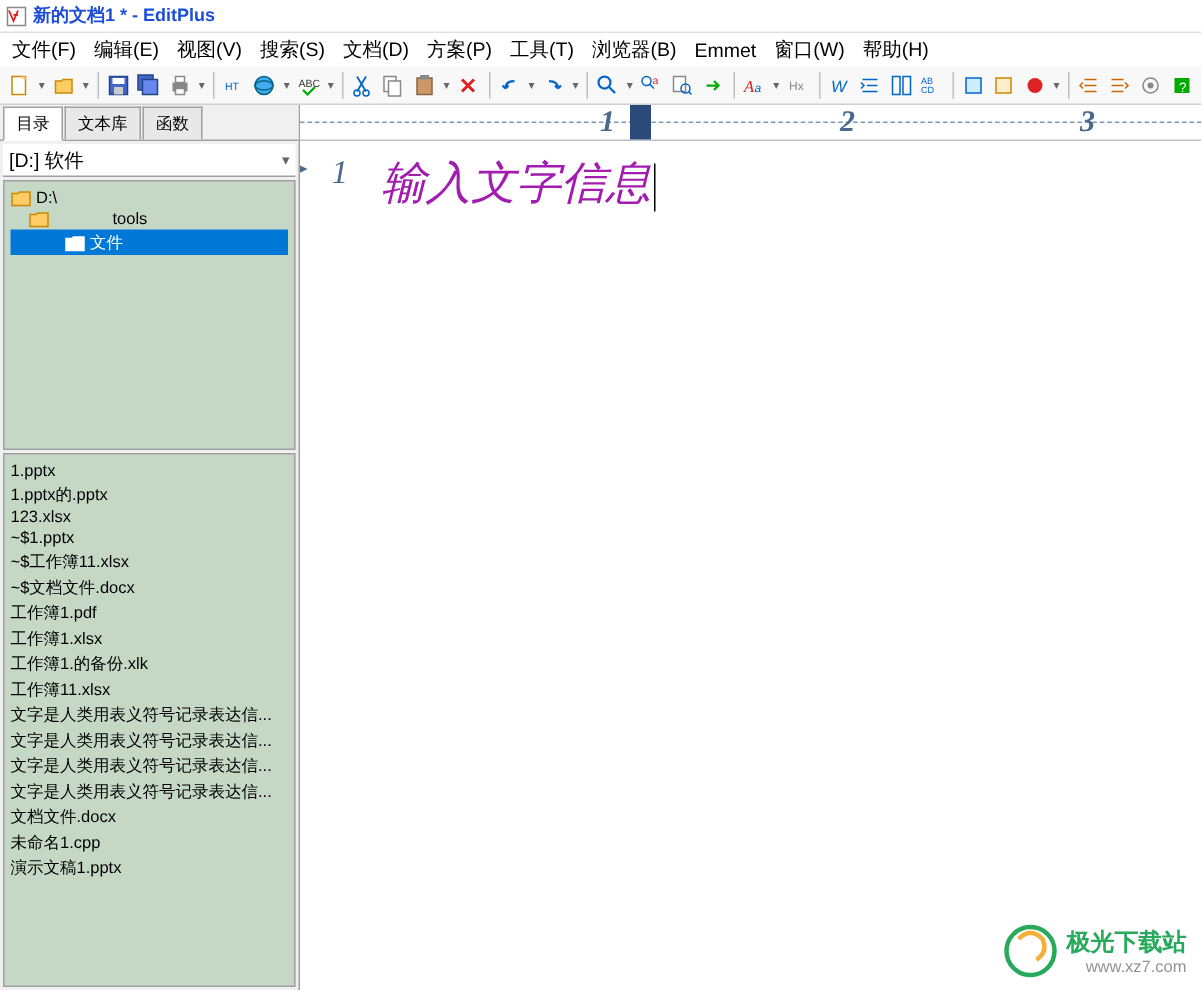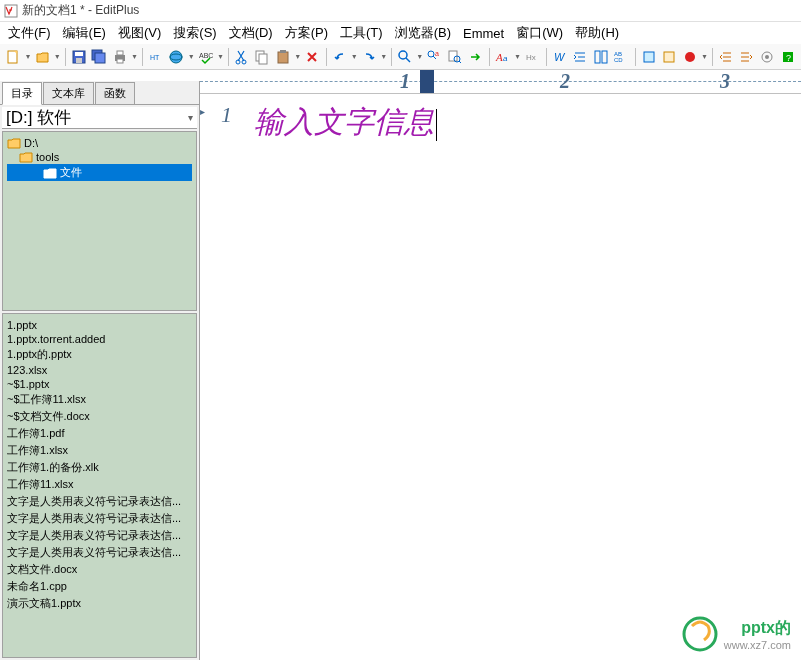--- a/index.html
+++ b/index.html
@@ -1,36 +1,36 @@
 <!DOCTYPE html>
 <html><head>
 <meta charset="utf-8">
 <style>
 * { margin: 0; padding: 0; box-sizing: border-box; }
 body { font-family: "Microsoft YaHei", SimSun, sans-serif; font-size: 12px; background: #fff; width: 801px; height: 660px; overflow: hidden; position: relative; }
 .titlebar { height: 22px; background: #fff; display: flex; align-items: center; padding: 0 4px; border-bottom: 1px solid #e0e0e0; }
 .titlebar .icon { width: 14px; height: 14px; margin-right: 4px; }
-.titlebar .title { font-size: 12px; color: #404040; }
+.titlebar .title { font-size: 12px; color: #1d4ed8; font-weight: bold; }
 .menubar { height: 22px; background: #fff; display: flex; align-items: center; padding: 0 4px; font-size: 13px; gap: 4px; }
 .menubar .menu-item { padding: 2px 4px; cursor: pointer; }
 .toolbar { height: 26px; background: #f8f8f8; display: flex; align-items: center; padding: 0 4px; border-bottom: 1px solid #d0d0d0; gap: 2px; }
 .tool-btn { width: 22px; height: 22px; display: flex; align-items: center; justify-content: center; cursor: pointer; border-radius: 2px; }
 .tool-sep { width: 1px; height: 18px; background: #c0c0c0; margin: 0 2px; }
 .tool-dd { width: 8px; height: 22px; display: flex; align-items: center; justify-content: center; cursor: pointer; font-size: 8px; color: #666; }
 .main { display: flex; height: calc(100% - 70px); }
-.sidebar { width: 200px; background: #f0f0f0; border-right: 1px solid #a0a0a0; display: flex; flex-direction: column; margin-top: 11px; }
+.sidebar { width: 200px; background: #f0f0f0; border-right: 1px solid #a0a0a0; display: flex; flex-direction: column; }
 .tabs { height: 24px; display: flex; align-items: flex-end; background: #f0f0f0; border-bottom: 1px solid #a0a0a0; padding-left: 2px; }
 .tab { padding: 3px 8px; font-size: 11px; border: 1px solid #a0a0a0; border-bottom: none; background: #e8e8e8; margin-right: 1px; cursor: pointer; }
 .tab.active { background: #fff; border-bottom: 1px solid #fff; margin-bottom: -1px; }
 .drive-select { height: 22px; padding: 0 4px; display: flex; align-items: center; justify-content: space-between; border-bottom: 1px solid #a0a0a0; background: #fff; margin: 2px; }
-.drive-select span { font-size: 17px; }
+.drive-select span { font-size: 13px; }
 .drive-select .dd { font-size: 10px; color: #666; }
 .folder-tree { background: #c5d8c5; padding: 4px; border: 1px solid #a0a0a0; margin: 0 2px; height: 180px; overflow: auto; font-size: 11px; }
 .folder-item { display: flex; align-items: center; padding: 1px 0; cursor: pointer; }
-.folder-item.level1 { padding-left: 12px; }
+.folder-item.level1 { padding-left: 12px; gap: 39px; }
 .folder-item.level2 { padding-left: 24px; }
 .folder-item.level3 { padding-left: 36px; }
 .folder-item.selected { background: #0078d7; color: #fff; text-align: right; }
 .folder-icon { width: 14px; height: 12px; margin-right: 3px; flex-shrink: 0; }
 .file-list { background: #c5d8c5; padding: 4px; border: 1px solid #a0a0a0; margin: 2px; flex: 1; overflow: auto; font-size: 11px; }
 .file-item { padding: 1px 0; cursor: pointer; white-space: nowrap; }
 .editor-area { flex: 1; display: flex; flex-direction: column; background: #fff; position: relative; }
 .ruler { height: 24px; background: #fff; border-bottom: 1px solid #c0c0c0; position: relative; font-style: italic; font-family: Georgia, serif; color: #4a6a8a; }
 .ruler-bg { position: absolute; top: 50%; left: 0; right: 0; height: 2px; border-top: 1px dashed #7a9ab5; transform: translateY(-50%); }
 .ruler-mark { position: absolute; top: 0; bottom: 0; display: flex; align-items: center; justify-content: center; font-size: 20px; font-weight: bold; }
@@ -300,21 +300,20 @@
         </div>
         <div class="folder-item level3 selected">
           <svg class="folder-icon" viewBox="0 0 14 12">
             <path d="M1 3 L5 3 L6 2 L13 2 L13 11 L1 11 Z" fill="#fff" stroke="#fff"></path>
           </svg>
           <span>文件</span>
         </div>
       </div>
     <div class="file-list" id="file-list">
         <div class="file-item">1.pptx</div>
-        <div class="file-item">1.pptx.torrent.added</div>
         <div class="file-item">1.pptx的.pptx</div>
         <div class="file-item">123.xlsx</div>
         <div class="file-item">~$1.pptx</div>
         <div class="file-item">~$工作簿11.xlsx</div>
         <div class="file-item">~$文档文件.docx</div>
         <div class="file-item">工作簿1.pdf</div>
         <div class="file-item">工作簿1.xlsx</div>
         <div class="file-item">工作簿1.的备份.xlk</div>
         <div class="file-item">工作簿11.xlsx</div>
         <div class="file-item">文字是人类用表义符号记录表达信...</div>
@@ -341,18 +340,18 @@
       <div class="editor-text">
         <span>输入文字信息</span><span class="text-cursor"></span>
       </div>
     </div>
     <div class="watermark">
       <svg width="36" height="36" viewBox="0 0 36 36">
         <circle cx="18" cy="18" r="16" fill="none" stroke="#12a04a" stroke-width="3"></circle>
         <path d="M10 10 Q18 2 26 10 Q30 18 22 24" fill="none" stroke="#f5a623" stroke-width="3"></path>
       </svg>
       <div class="watermark-text">
-        <div class="cn">pptx的</div>
+        <div class="cn">极光下载站</div>
         <div class="url">www.xz7.com</div>
       </div>
     </div>
   </div>
 </div>
 
 </body></html>

